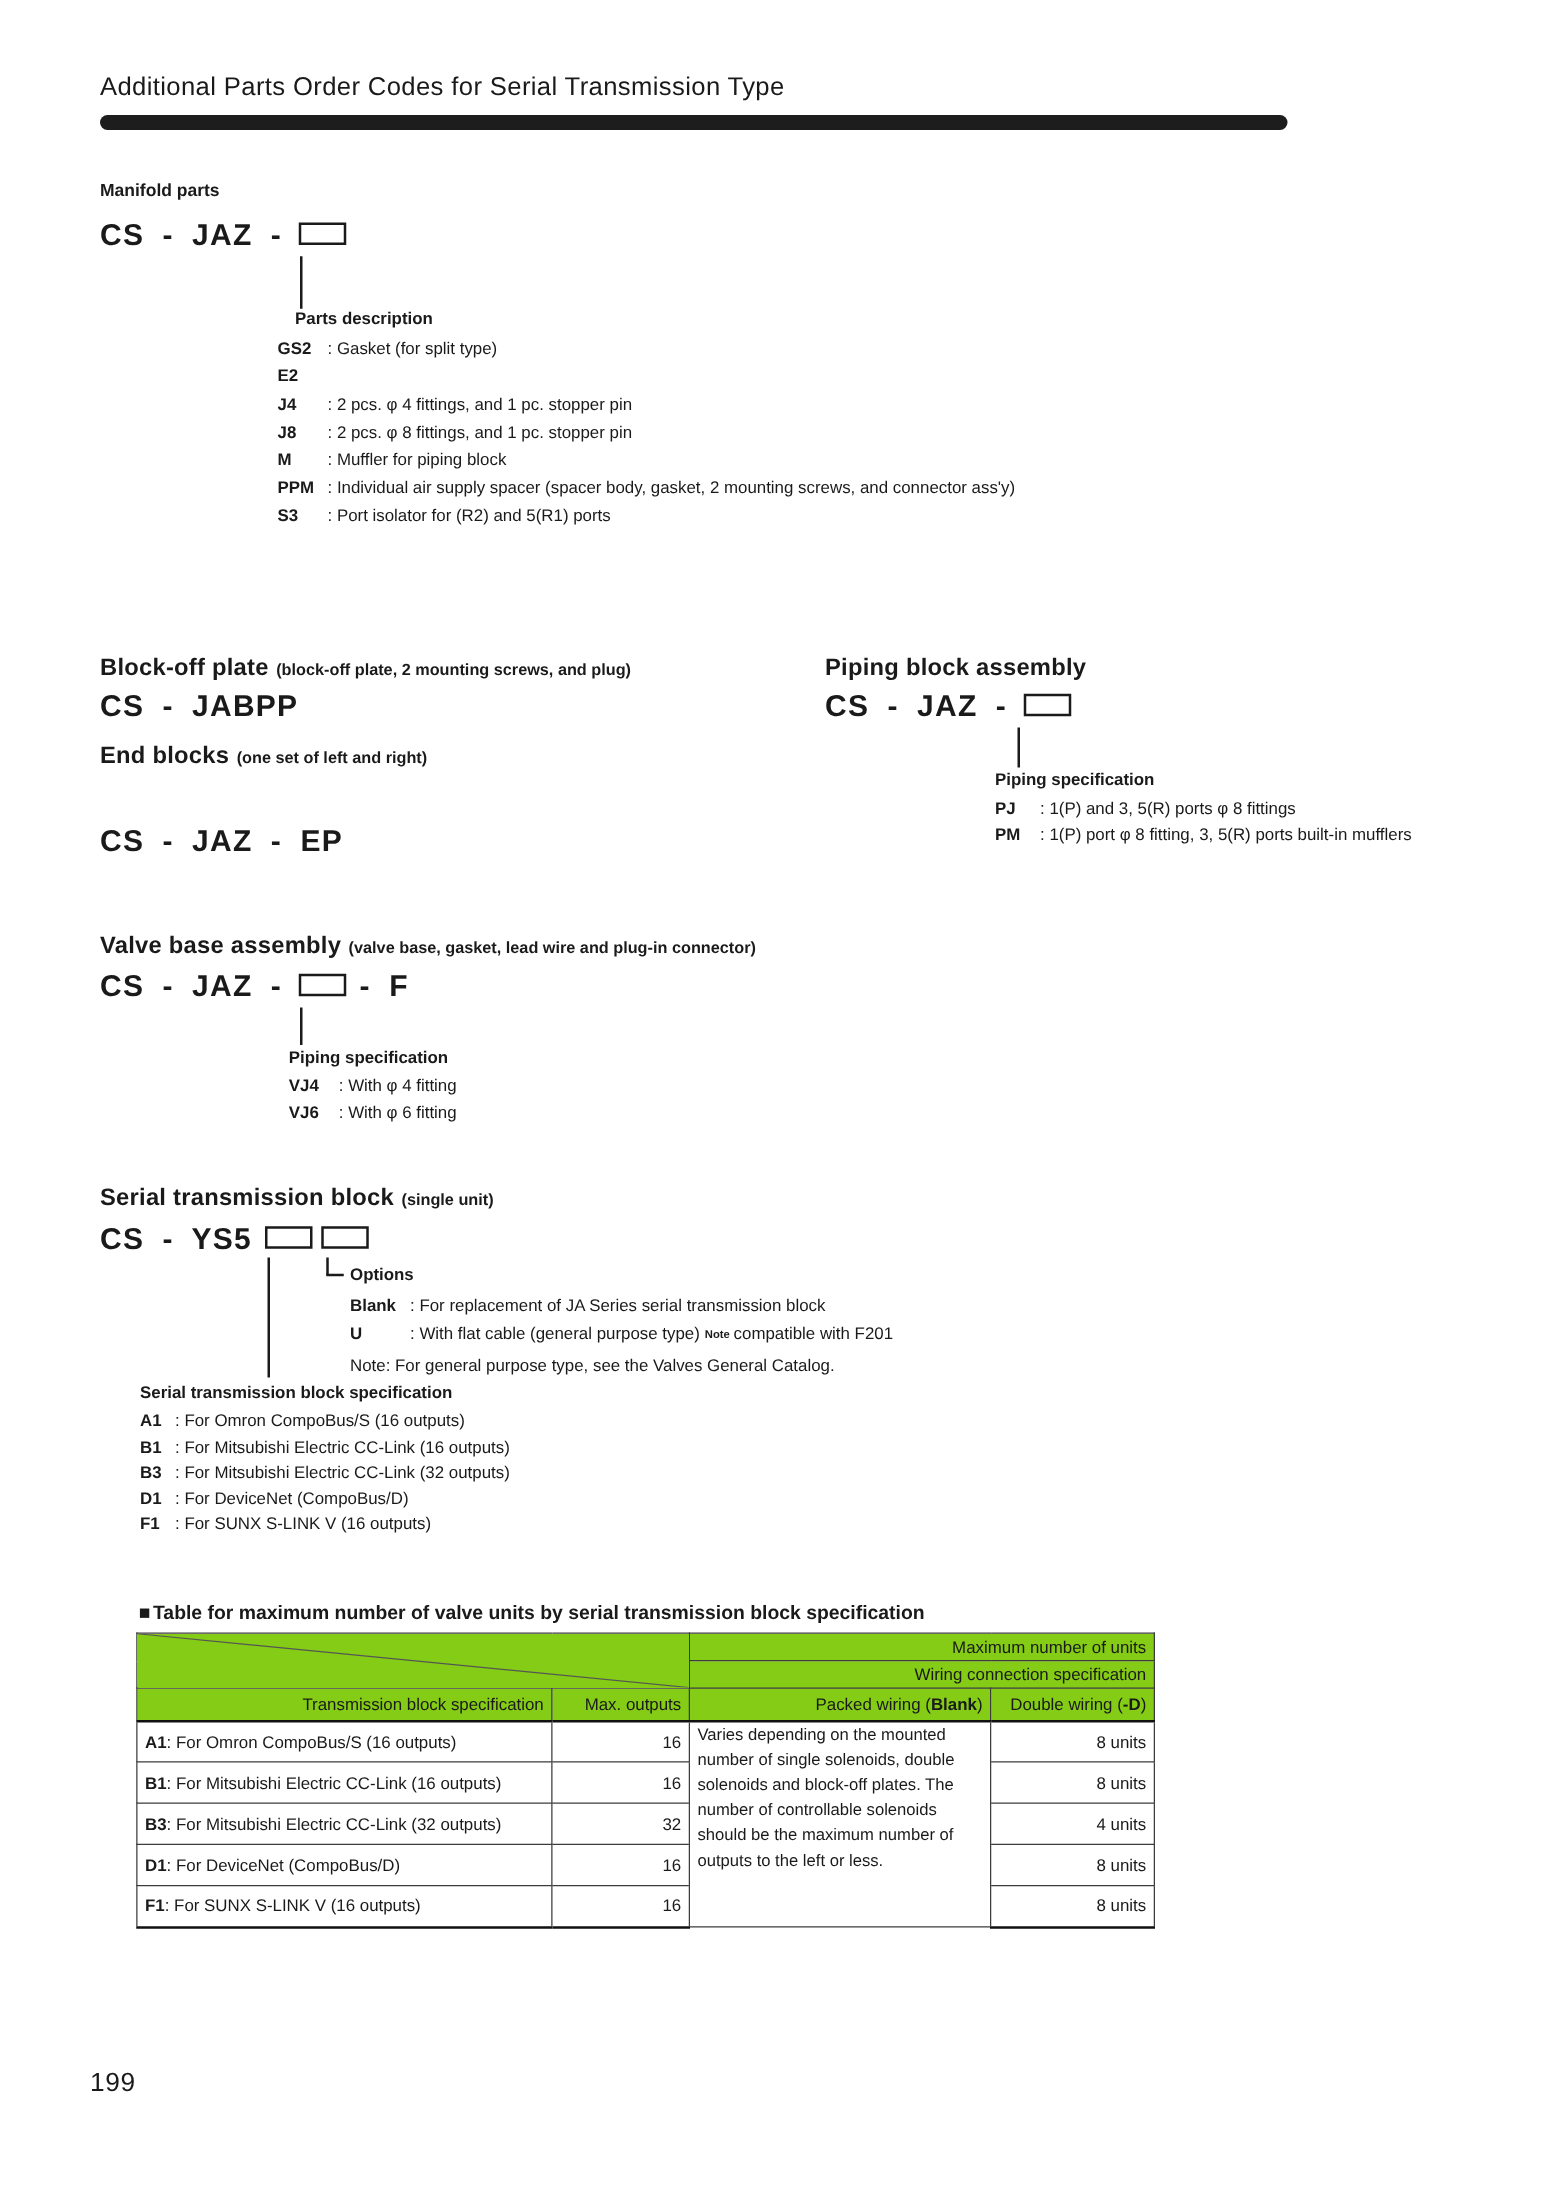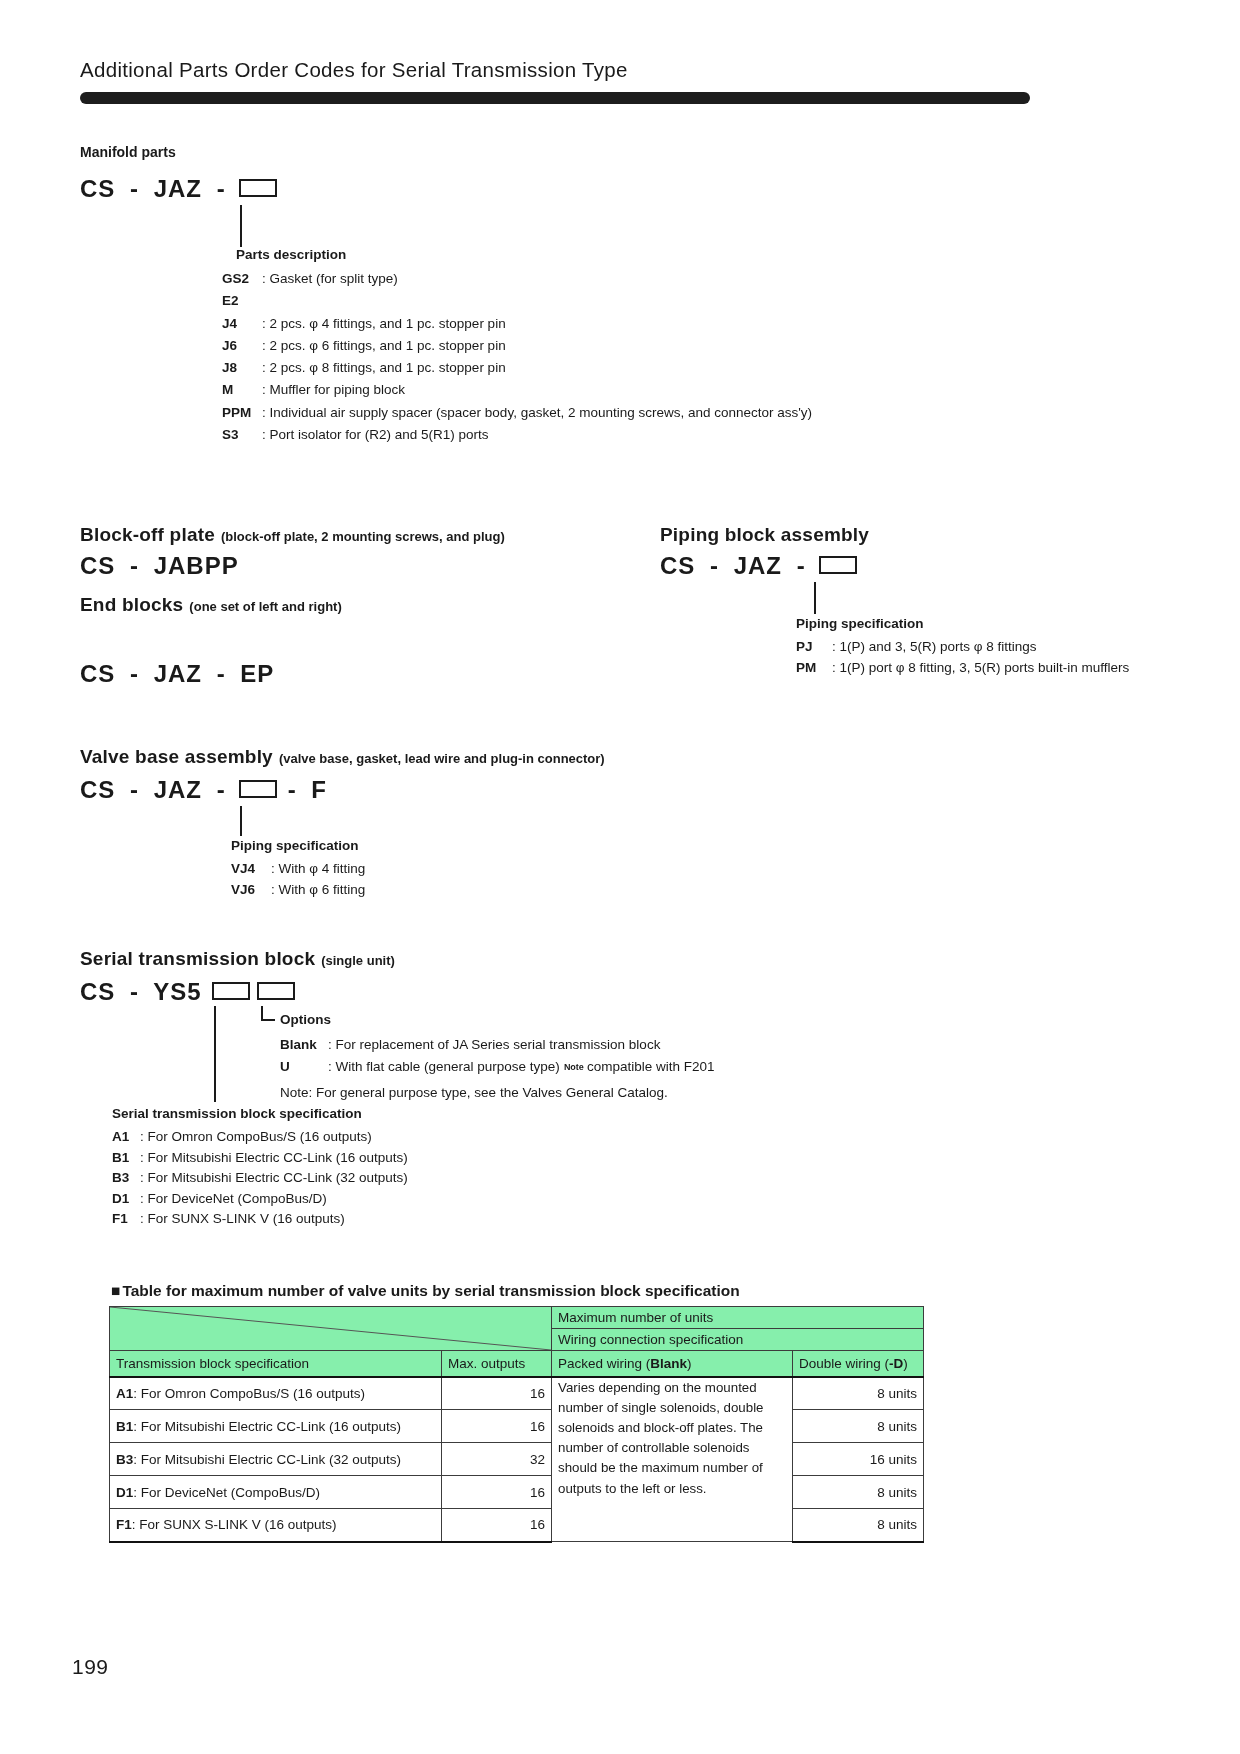--- a/index.html
+++ b/index.html
@@ -43,21 +43,21 @@
   .spec-code { font-weight:bold; flex:none; }
   .w40 { width:40px; } .w34 { width:36px; } .w38 { width:40px; } .w46 { width:48px; } .w26 { width:28px; }
   .note-line { font-size:13.5px; margin-top:6px; white-space:nowrap; }
   sup.note-sup { font-size:9px; font-weight:bold; vertical-align:super; margin:0 3px 0 4px; }
 
   
   .table-title { font-size:15.5px; font-weight:bold; white-space:nowrap; }
   .table-title .bullet { margin-right:2px; }
   table.spec-table { border-collapse:collapse; table-layout:fixed; width:814px; font-size:13.5px; }
   table.spec-table td { border:1px solid #3c3c3c; padding:0 6px; }
-  tr.hdr td { background:#86efac; text-align:left; font-weight:normal; }
+  tr.hdr td { background:#84cc16; text-align:right; font-weight:normal; }
   tr.hr1 { height:22px; } tr.hr2 { height:22px; } tr.hr3 { height:26px; }
   tr.body { height:33px; }
   .diag-cell { position:relative; padding:0; }
   .diag-cell svg { position:absolute; left:0; top:0; width:100%; height:100%; display:block; }
   tr.body td { background:#fff; }
   tr.body-first td { border-top:2.5px solid #111; }
   tr.body-last td { border-bottom:2.5px solid #111; }
   td.note-cell {
     vertical-align:top; text-align:left;
     padding:3px 8px 0 9px; line-height:1.52; font-size:13.3px;
@@ -85,24 +85,20 @@
       <span>: Gasket (for split type)</span>
     </div>
   <div class="spec-row">
       <span class="spec-code w40">E2</span>
     </div>
   <div class="spec-row">
       <span class="spec-code w40">J4</span>
       <span>: 2 pcs.  φ 4 fittings, and 1 pc. stopper pin</span>
     </div>
   <div class="spec-row">
-      <span class="spec-code w40">J6</span>
-      <span>: 2 pcs.  φ 6 fittings, and 1 pc. stopper pin</span>
-    </div>
-  <div class="spec-row">
       <span class="spec-code w40">J8</span>
       <span>: 2 pcs.  φ 8 fittings, and 1 pc. stopper pin</span>
     </div>
   <div class="spec-row">
       <span class="spec-code w40">M</span>
       <span>: Muffler for piping block</span>
     </div>
   <div class="spec-row">
       <span class="spec-code w40">PPM</span>
       <span>: Individual air supply spacer (spacer body, gasket, 2 mounting screws, and connector ass'y)</span>
@@ -248,21 +244,21 @@
     <td class="c">8 units</td>
   </tr>
   <tr class="body">
     <td><span class="rowcode">B1</span><span>: For Mitsubishi Electric CC-Link (16 outputs)</span></td>
     <td class="c">16</td>
     <td class="c">8 units</td>
   </tr>
   <tr class="body">
     <td><span class="rowcode">B3</span><span>: For Mitsubishi Electric CC-Link (32 outputs)</span></td>
     <td class="c">32</td>
-    <td class="c">16 units</td>
+    <td class="c">4 units</td>
   </tr>
   <tr class="body">
     <td><span class="rowcode">D1</span><span>: For DeviceNet (CompoBus/D)</span></td>
     <td class="c">16</td>
     <td class="c">8 units</td>
   </tr>
   <tr class="body body-last">
     <td><span class="rowcode">F1</span><span>: For SUNX S-LINK V (16 outputs)</span></td>
     <td class="c">16</td>
     <td class="c">8 units</td>

